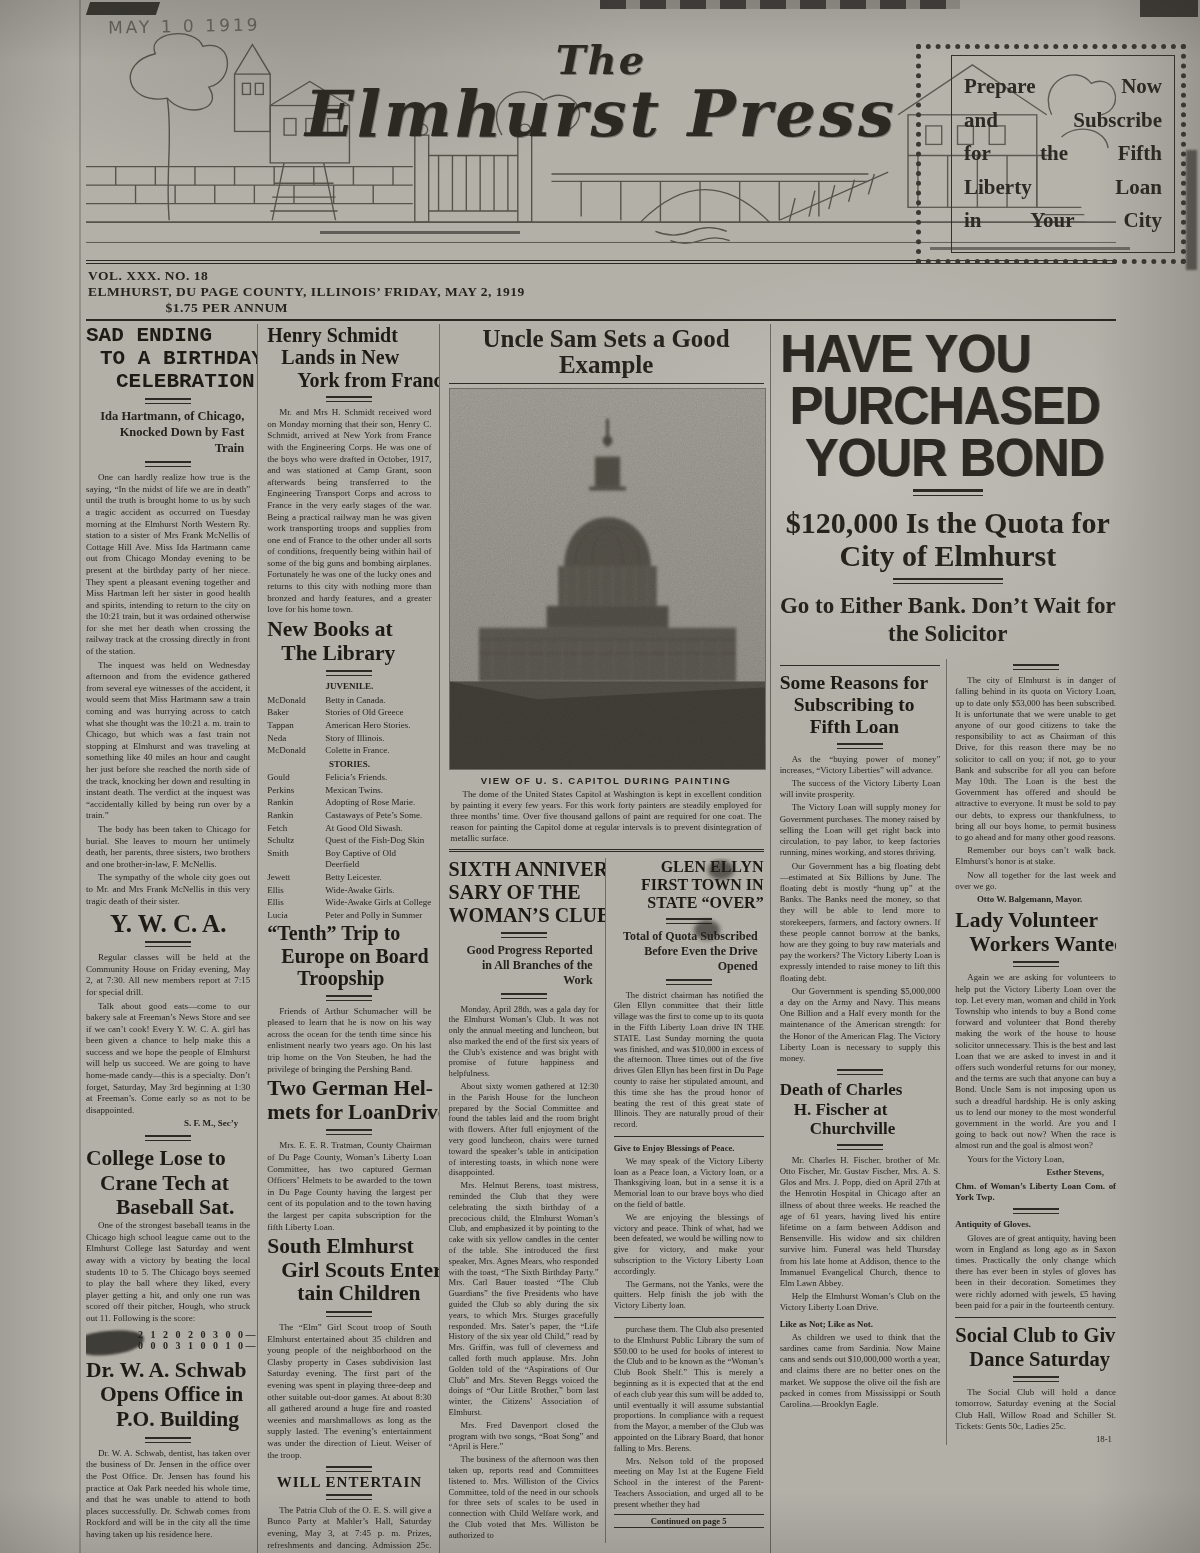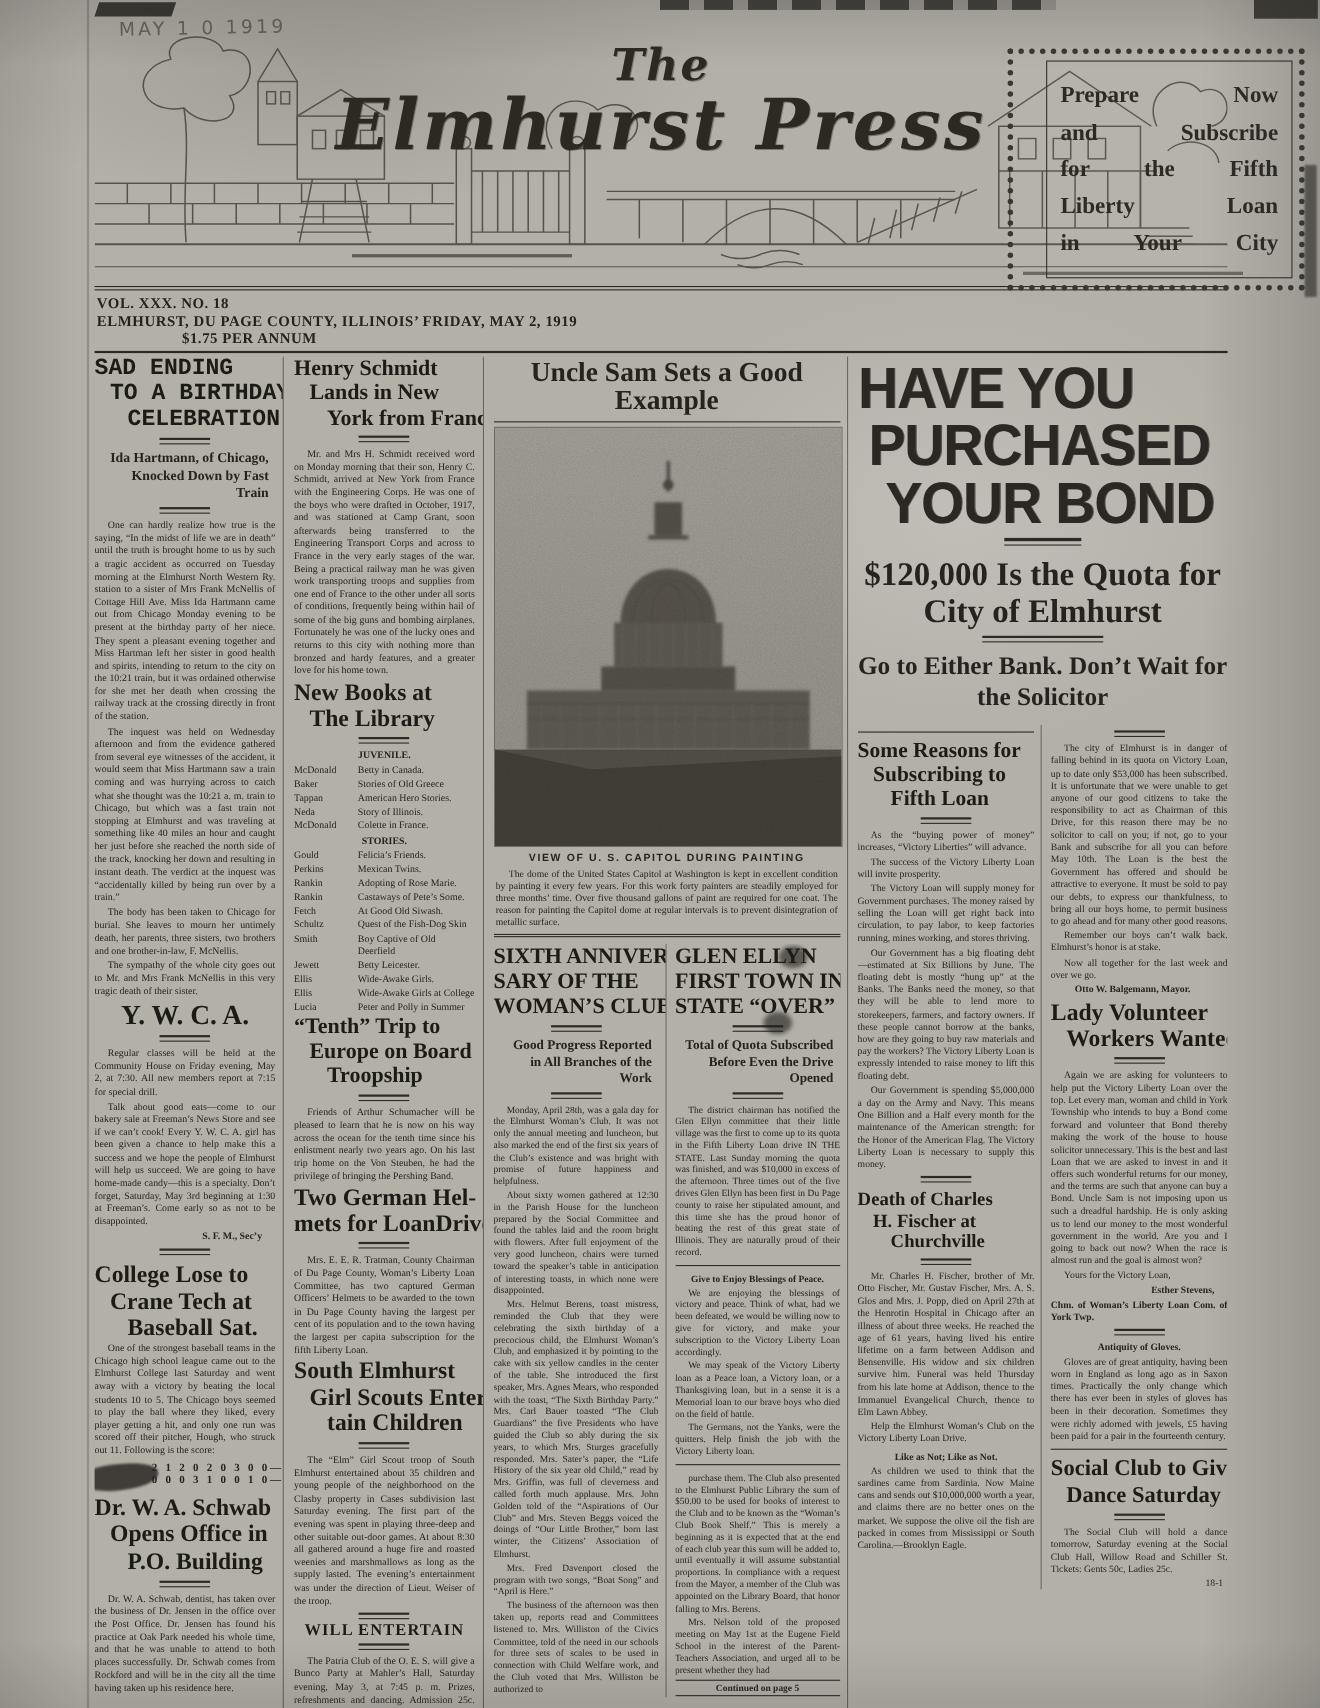--- a/index.html
+++ b/index.html
@@ -62,21 +62,21 @@
   .stepped .hl-line:nth-child(3){padding-left:30px;}
   .hl-sad{font-size:21px;line-height:1.1;font-family:Liberation Mono, monospace;}
   .hl-serif20{font-size:20px;line-height:1.12;}
   .hl-serif22{font-size:21.5px;line-height:1.1;}
   .hl-ywca{font-size:25px;text-align:center;line-height:1;margin:4px 0 2px;}
   .hl-caps{font-size:21.5px;line-height:1.15;}
   .subhead{font-weight:700;font-size:12.5px;text-align:right;line-height:1.25;margin:3px 6px;}
   .sep{width:46px;height:3px;margin:5px auto;border-top:2px solid #2c2a25;border-bottom:1px solid #2c2a25;}
   .hr-full{border:0;border-top:1.5px solid #2c2a25;margin:6px 0;}
   .sig{text-align:right;padding-right:12px;font-weight:700;margin:1px 0 3px;}
-  .mini-head{font-weight:700;text-align:center;margin:5px 0 2px;font-family:Liberation Serif, serif;}
+  .mini-head{font-weight:700;text-align:left;margin:5px 0 2px;font-family:Liberation Serif, serif;}
   .footnote{display:flex;justify-content:space-between;padding:0 4px;}
   .center-head{font-size:25px;font-weight:700;text-align:center;line-height:1.05;margin:2px 0 4px;}
   
   .book-section{font-weight:700;text-align:center;margin:2px 0;}
   .book-row{display:flex;gap:6px;margin-bottom:1px;}
   .book-row .a{width:52px;flex:none;}
   .book-row .t{flex:1;}
   
   .score-wrap{position:relative;margin:4px 0 6px;padding-left:52px;}
   .score-line{font-weight:700;font-size:10px;letter-spacing:2.5px;white-space:nowrap;margin:0;}
@@ -435,36 +435,36 @@
                   <p class="para">Mrs. Fred Davenport closed the program with two songs, “Boat Song” and “April is Here.”</p>
                   <p class="para">The business of the afternoon was then taken up, reports read and Committees listened to. Mrs. Williston of the Civics Committee, told of the need in our schools for three sets of scales to be used in connection with Child Welfare work, and the Club voted that Mrs. Williston be authorized to</p>
                 </div>
             </article>
           </div>
 
           <div class="subcol" style="position:relative;">
             <div class="blot" style="top:2px;right:30px;"></div>
             <div class="blot" style="top:62px;right:44px;"></div>
             <article>
-              <div class="hl hl-caps" style="font-size:20px;text-align:left;">
+              <div class="hl hl-caps" style="font-size:16px;text-align:right;">
                   <div class="hl-line">GLEN ELLYN</div>
                   <div class="hl-line">FIRST TOWN IN</div>
                   <div class="hl-line">STATE “OVER”</div>
                 </div>
               <div class="sep"></div>
               <div class="subhead" style="font-size:12px;">Total of Quota Subscribed Before Even the Drive Opened</div>
               <div class="sep"></div>
               <div>
                   <p class="para">The district chairman has notified the Glen Ellyn committee that their little village was the first to come up to its quota in the Fifth Liberty Loan drive IN THE STATE. Last Sunday morning the quota was finished, and was $10,000 in excess of the afternoon. Three times out of the five drives Glen Ellyn has been first in Du Page county to raise her stipulated amount, and this time she has the proud honor of beating the rest of this great state of Illinois. They are naturally proud of their record.</p>
                 </div>
               <hr class="hr-full">
               <div class="mini-head">Give to Enjoy Blessings of Peace.</div>
               <div>
+                  <p class="para">We may speak of the Victory Liberty loan as a Peace loan, a Victory loan, or a Thanksgiving loan, but in a sense it is a Memorial loan to our brave boys who died on the field of battle.</p>
                   <p class="para">We are enjoying the blessings of victory and peace. Think of what, had we been defeated, we would be willing now to give for victory, and make your subscription to the Victory Liberty Loan accordingly.</p>
-                  <p class="para">We may speak of the Victory Liberty loan as a Peace loan, a Victory loan, or a Thanksgiving loan, but in a sense it is a Memorial loan to our brave boys who died on the field of battle.</p>
                   <p class="para">The Germans, not the Yanks, were the quitters. Help finish the job with the Victory Liberty loan.</p>
                 </div>
               <hr class="hr-full">
               <div>
                   <p class="para">purchase them. The Club also presented to the Elmhurst Public Library the sum of $50.00 to be used for books of interest to the Club and to be known as the “Woman’s Club Book Shelf.” This is merely a beginning as it is expected that at the end of each club year this sum will be added to, until eventually it will assume substantial proportions. In compliance with a request from the Mayor, a member of the Club was appointed on the Library Board, that honor falling to Mrs. Berens.</p>
                   <p class="para">Mrs. Nelson told of the proposed meeting on May 1st at the Eugene Field School in the interest of the Parent-Teachers Association, and urged all to be present whether they had</p>
                 </div>
               <div class="continued">Continued on page 5</div>
             </article>
           </div>

